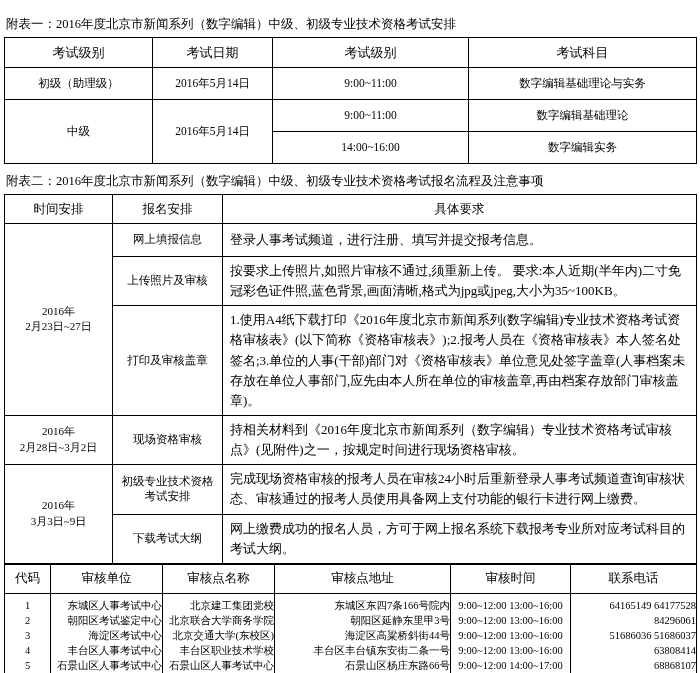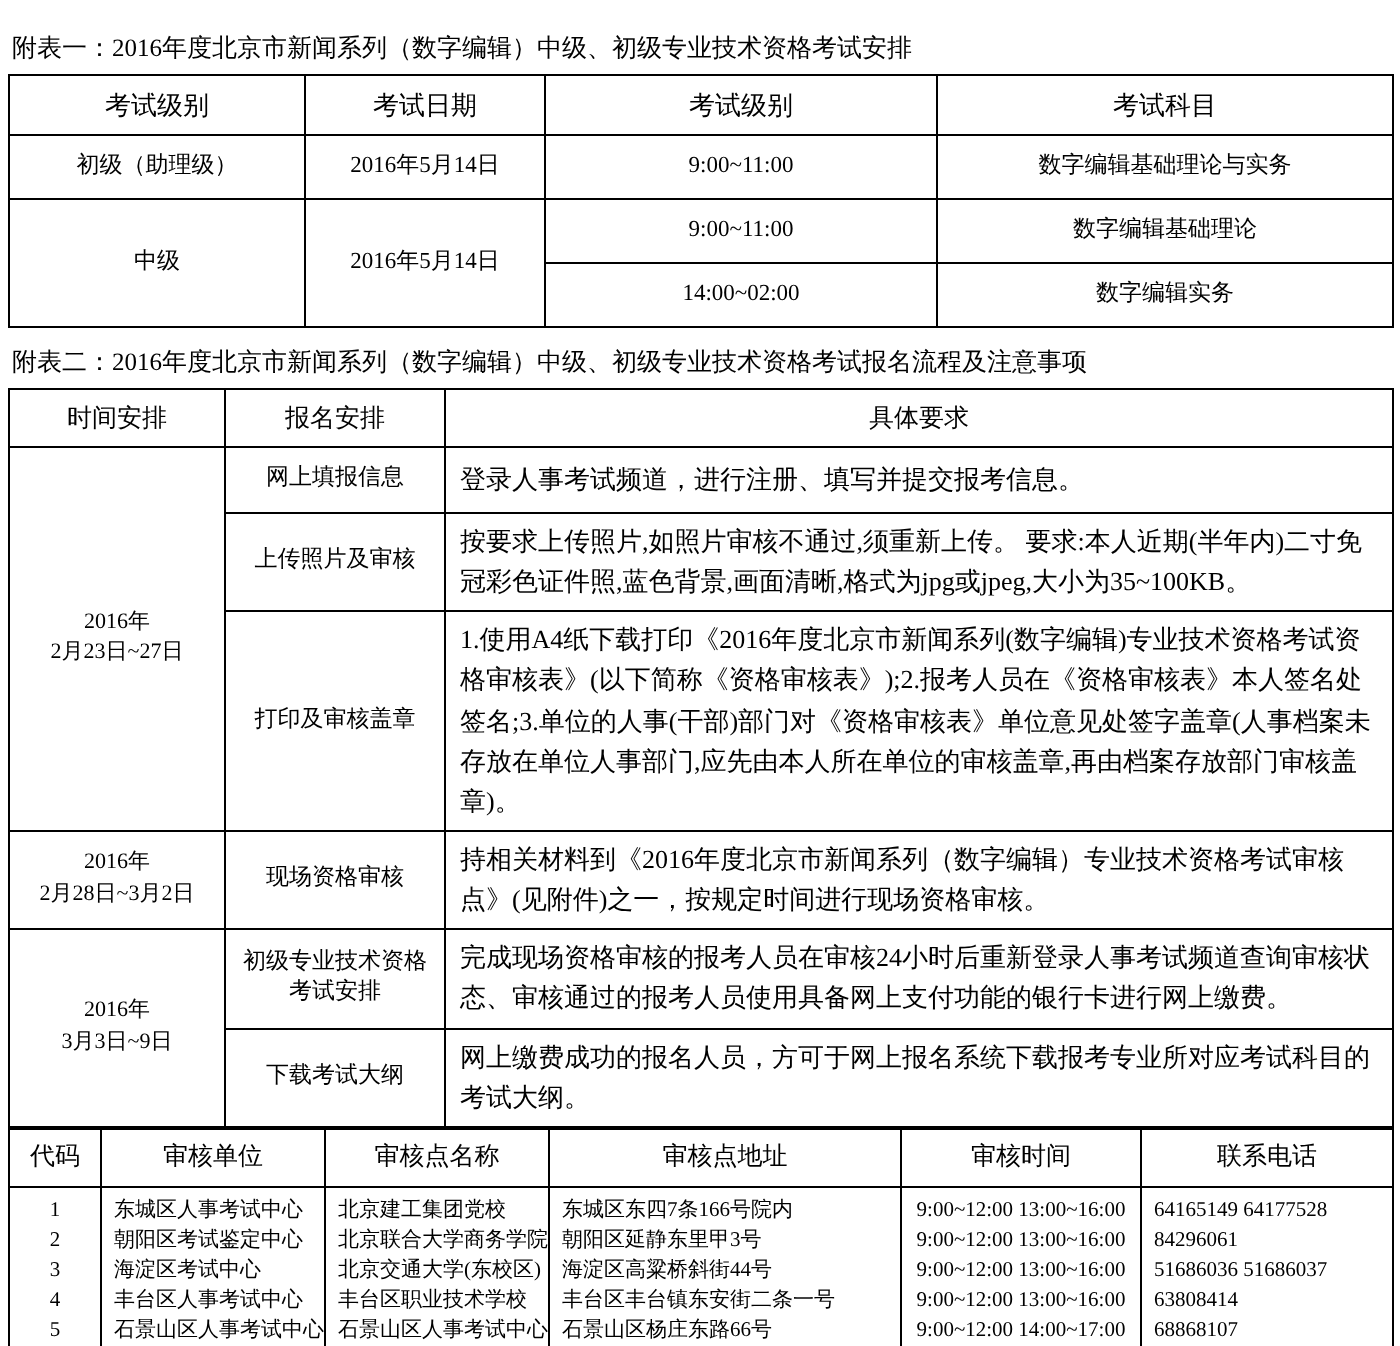--- a/index.html
+++ b/index.html
@@ -92,21 +92,21 @@
     flex-direction: column;
   }
   #table3 .cellstack > div {
     height: 15px;
     line-height: 15px;
     font-size: 10.5px;
     white-space: nowrap;
     overflow: hidden;
   }
   #table3 .stackpad { padding: 4px 0 4px 0; }
-  #table3 .leftpad > div { text-align: left; padding-left: 6px; }
+  #table3 .leftpad > div { text-align: right; padding-left: 6px; }
   #table3 .centerpad > div { text-align: center; }
   #table3 .timecell > div { text-align: center; letter-spacing: 0px; }
 </style>
 </head>
 <body>
 
 <div class="page">
 
   <div class="caption first">附表一：2016年度北京市新闻系列（数字编辑）中级、初级专业技术资格考试安排</div>
   <table id="table1">
@@ -131,21 +131,21 @@
         <td>9:00~11:00</td>
         <td>数字编辑基础理论与实务</td>
       </tr>
       <tr>
         <td rowspan="2">中级</td>
         <td rowspan="2">2016年5月14日</td>
         <td>9:00~11:00</td>
         <td>数字编辑基础理论</td>
       </tr>
       <tr>
-        <td>14:00~02:00</td>
+        <td>14:00~16:00</td>
         <td>数字编辑实务</td>
       </tr>
     </tbody>
   </table>
 
   <div class="caption second">附表二：2016年度北京市新闻系列（数字编辑）中级、初级专业技术资格考试报名流程及注意事项</div>
   <table id="table2">
     <colgroup>
       <col style="width:108px">
       <col style="width:110px">

